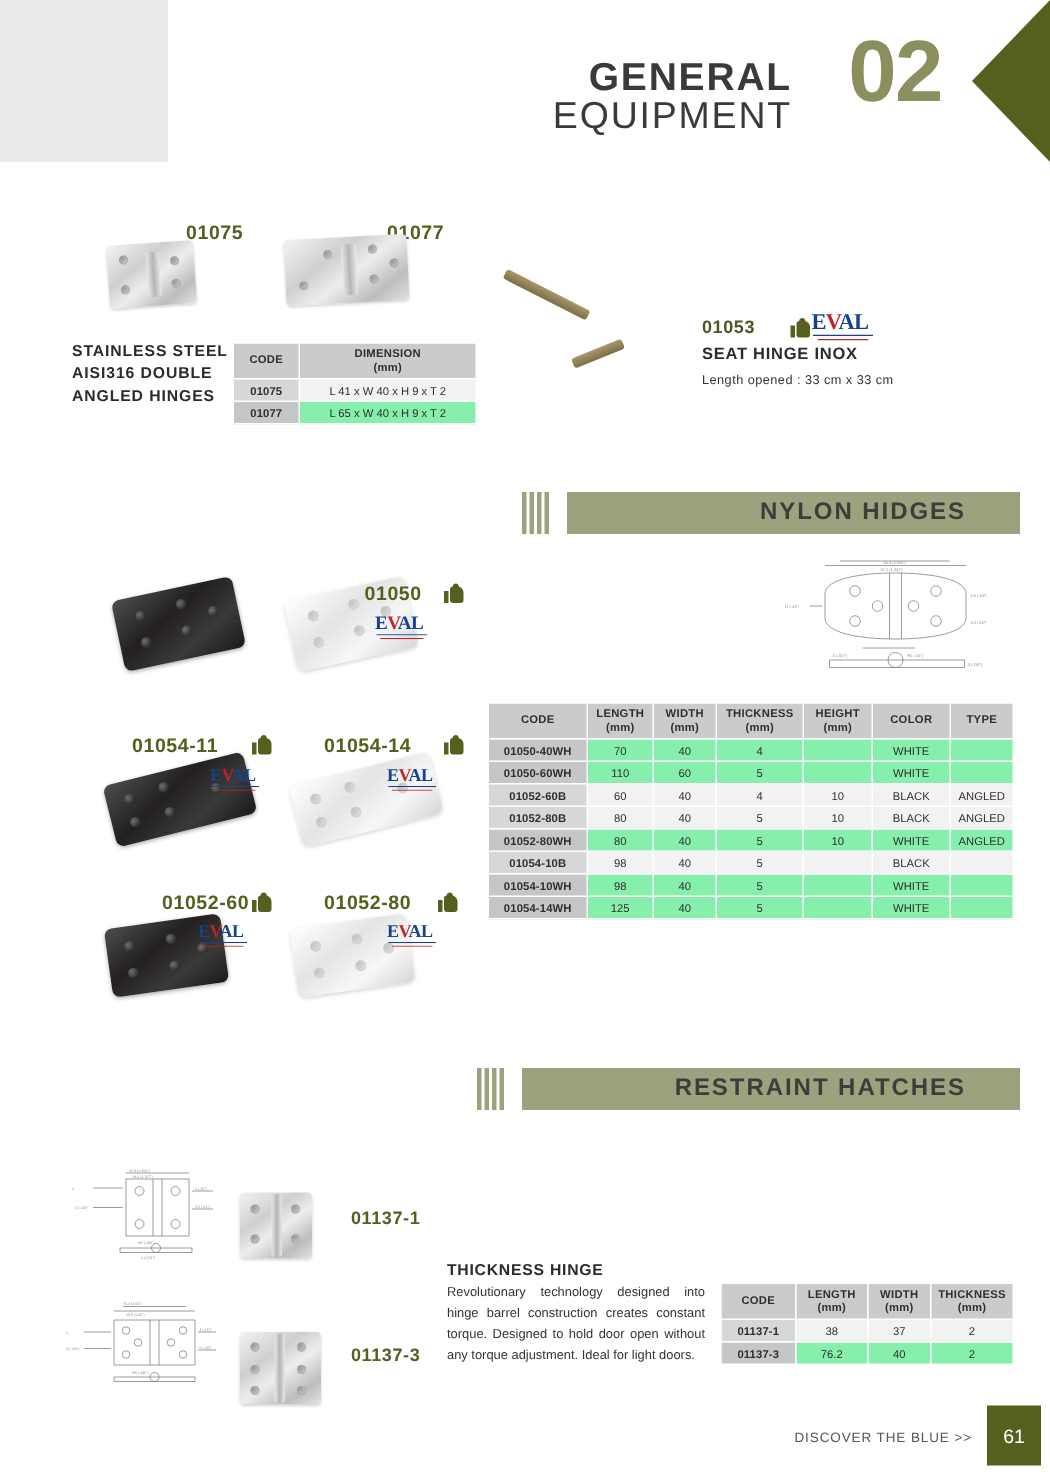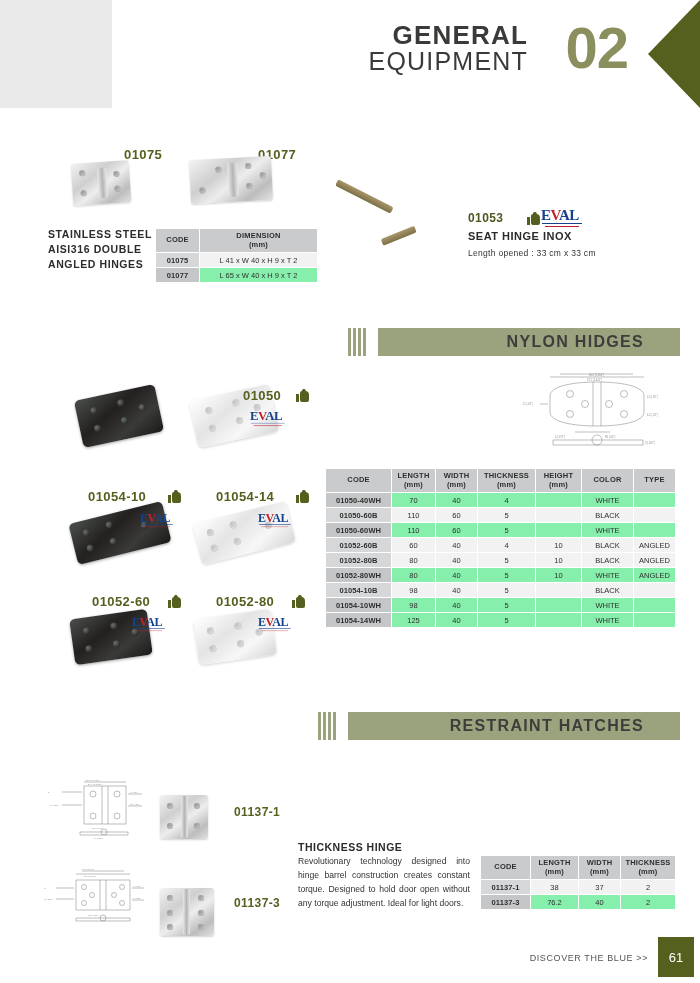--- a/index.html
+++ b/index.html
@@ -14,21 +14,21 @@
 
   
   .top-gray-block{
     position:absolute; left:0; top:0; width:112px; height:108px;
     background:#eaeaea;
   }
   .header-wrap{
     position:absolute; right:0; top:0; width:360px; height:112px;
   }
   .header-title{
-    position:absolute; right:172px; top:22px;
+    position:absolute; right:172px; top:38px;
     text-align:right; line-height:1.02;
   }
   .header-title .l1{
     display:block; font-size:26px; font-weight:bold; letter-spacing:1.2px;
     color:#3a3a38;
   }
   .header-title .l2{
     display:block; font-size:25px; font-weight:300; letter-spacing:1.2px;
     color:#3a3a38;
   }
@@ -338,21 +338,21 @@
   <span class="bar"></span>
     <span class="hand"></span>
     <span class="tip"></span>
 </span>
 <div class="eval-logo" style="left:250px; top:410px; transform:scale(.85); transform-origin:left top;">
   <span class="e">E</span><span class="v">V</span><span class="al">AL</span>
   <span class="wave"></span>
   <span class="wave2"></span>
 </div>
 
-<div class="code-label" style="left:88px; top:489px;">01054-10</div>
+<div class="code-label" style="left:88px; top:489px;">01054-11</div>
 <span class="thumb" style="position:absolute; left:164px; top:491px;">
   <span class="bar"></span>
     <span class="hand"></span>
     <span class="tip"></span>
 </span>
 <div class="code-label" style="left:216px; top:489px;">01054-14</div>
 <span class="thumb" style="position:absolute; left:292px; top:491px;">
   <span class="bar"></span>
     <span class="hand"></span>
     <span class="tip"></span>
@@ -376,21 +376,21 @@
   <span class="e">E</span><span class="v">V</span><span class="al">AL</span>
   <span class="wave"></span>
   <span class="wave2"></span>
 </div>
 <div class="eval-logo" style="left:258px; top:512px; transform:scale(.8); transform-origin:left top;">
   <span class="e">E</span><span class="v">V</span><span class="al">AL</span>
   <span class="wave"></span>
   <span class="wave2"></span>
 </div>
 
-<div class="code-label" style="left:92px; top:594px;">01052-60</div>
+<div class="code-label" style="left:108px; top:594px;">01052-60</div>
 <span class="thumb" style="position:absolute; left:164px; top:596px;">
   <span class="bar"></span>
     <span class="hand"></span>
     <span class="tip"></span>
 </span>
 <div class="code-label" style="left:216px; top:594px;">01052-80</div>
 <span class="thumb" style="position:absolute; left:288px; top:596px;">
   <span class="bar"></span>
     <span class="hand"></span>
     <span class="tip"></span>
@@ -434,29 +434,20 @@
     </tr>
   </thead>
   <tbody>
     <tr class="alt">
         <td class="code-cell">01050-40WH</td>
         <td>70</td>
         <td>40</td>
         <td>4</td>
         <td></td>
         <td>WHITE</td>
-        <td></td>
-      </tr>
-    <tr>
-        <td class="code-cell">01050-60B</td>
-        <td>110</td>
-        <td>60</td>
-        <td>5</td>
-        <td></td>
-        <td>BLACK</td>
         <td></td>
       </tr>
     <tr class="alt">
         <td class="code-cell">01050-60WH</td>
         <td>110</td>
         <td>60</td>
         <td>5</td>
         <td></td>
         <td>WHITE</td>
         <td></td>

